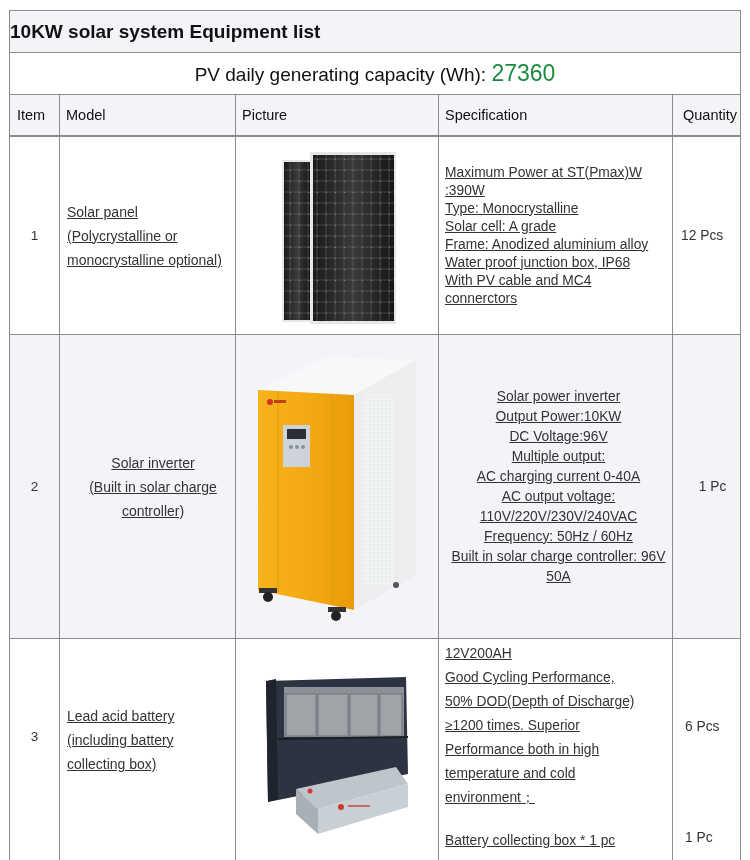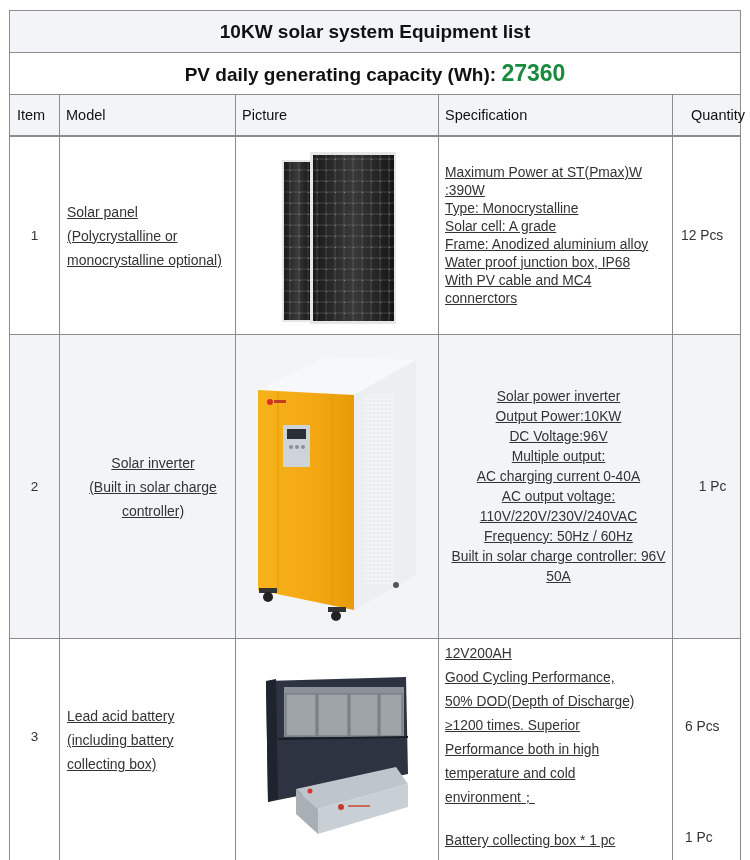--- a/index.html
+++ b/index.html
@@ -1,25 +1,25 @@
 <!DOCTYPE html>
 <html><head>
 <meta charset="utf-8">
 <style>
   html, body { margin: 0; padding: 0; background: #ffffff; }
   body { width: 750px; height: 860px; overflow: hidden; position: relative;
          font-family: "Liberation Sans", sans-serif; color: #222; }
   .tbl { position: absolute; left: 9px; top: 10px; width: 731px; border-collapse: collapse; table-layout: fixed; }
   .tbl td { border: 1px solid #8c8c8c; padding: 0; vertical-align: middle; }
-  .title-row td { height: 41px; background: #f3f4f8; text-align: center; font-weight: bold; font-size: 19px; color: #111; }
-  .cap-row td { height: 41px; background: #ffffff; text-align: center; font-weight: bold; font-size: 19px; color: #111; }
+  .title-row td { height: 41px; background: #f3f4f8; text-align: left; font-weight: bold; font-size: 19px; color: #111; }
+  .cap-row td { height: 41px; background: #ffffff; text-align: center; font-weight: normal; font-size: 19px; color: #111; }
   .cap-val { color: #1a8a3c; font-size: 23px; }
   .hdr-row td { height: 40px; background: #f3f4f8; font-size: 14.5px; color: #111; padding-left: 6px; border-bottom: 2px solid #8c8c8c; }
   .hdr-row td.c-item { padding-left: 7px; margin-top: 36px; }
-  .hdr-row td.c-qty { padding-left: 18px; }
+  .hdr-row td.c-qty { padding-left: 10px; }
   .row1 td { height: 193px; background: #ffffff; }
   .row2 td { height: 299px; background: #f2f4f8; text-align: center; }
   .row3 td { height: 240px; background: #ffffff; vertical-align: top; }
   .c-item-cell { text-align: center; font-size: 13.5px; color: #333; }
   .model { font-size: 14px; line-height: 24px; color: #333; padding-left: 7px !important; }
   .spec { font-size: 13.8px; line-height: 18px; color: #333; padding-left: 6px !important; }
   .spec2 { font-size: 13.8px; line-height: 20px; color: #333; padding-left: 6px !important; }
   .spec3 { font-size: 13.8px; line-height: 24px; color: #333; padding-left: 6px !important; padding-top: 3px !important; }
   .qty { font-size: 13.8px; color: #333; padding-left: 8px !important; }
   .spec-line { display: block; white-space: nowrap; text-decoration: underline; }

